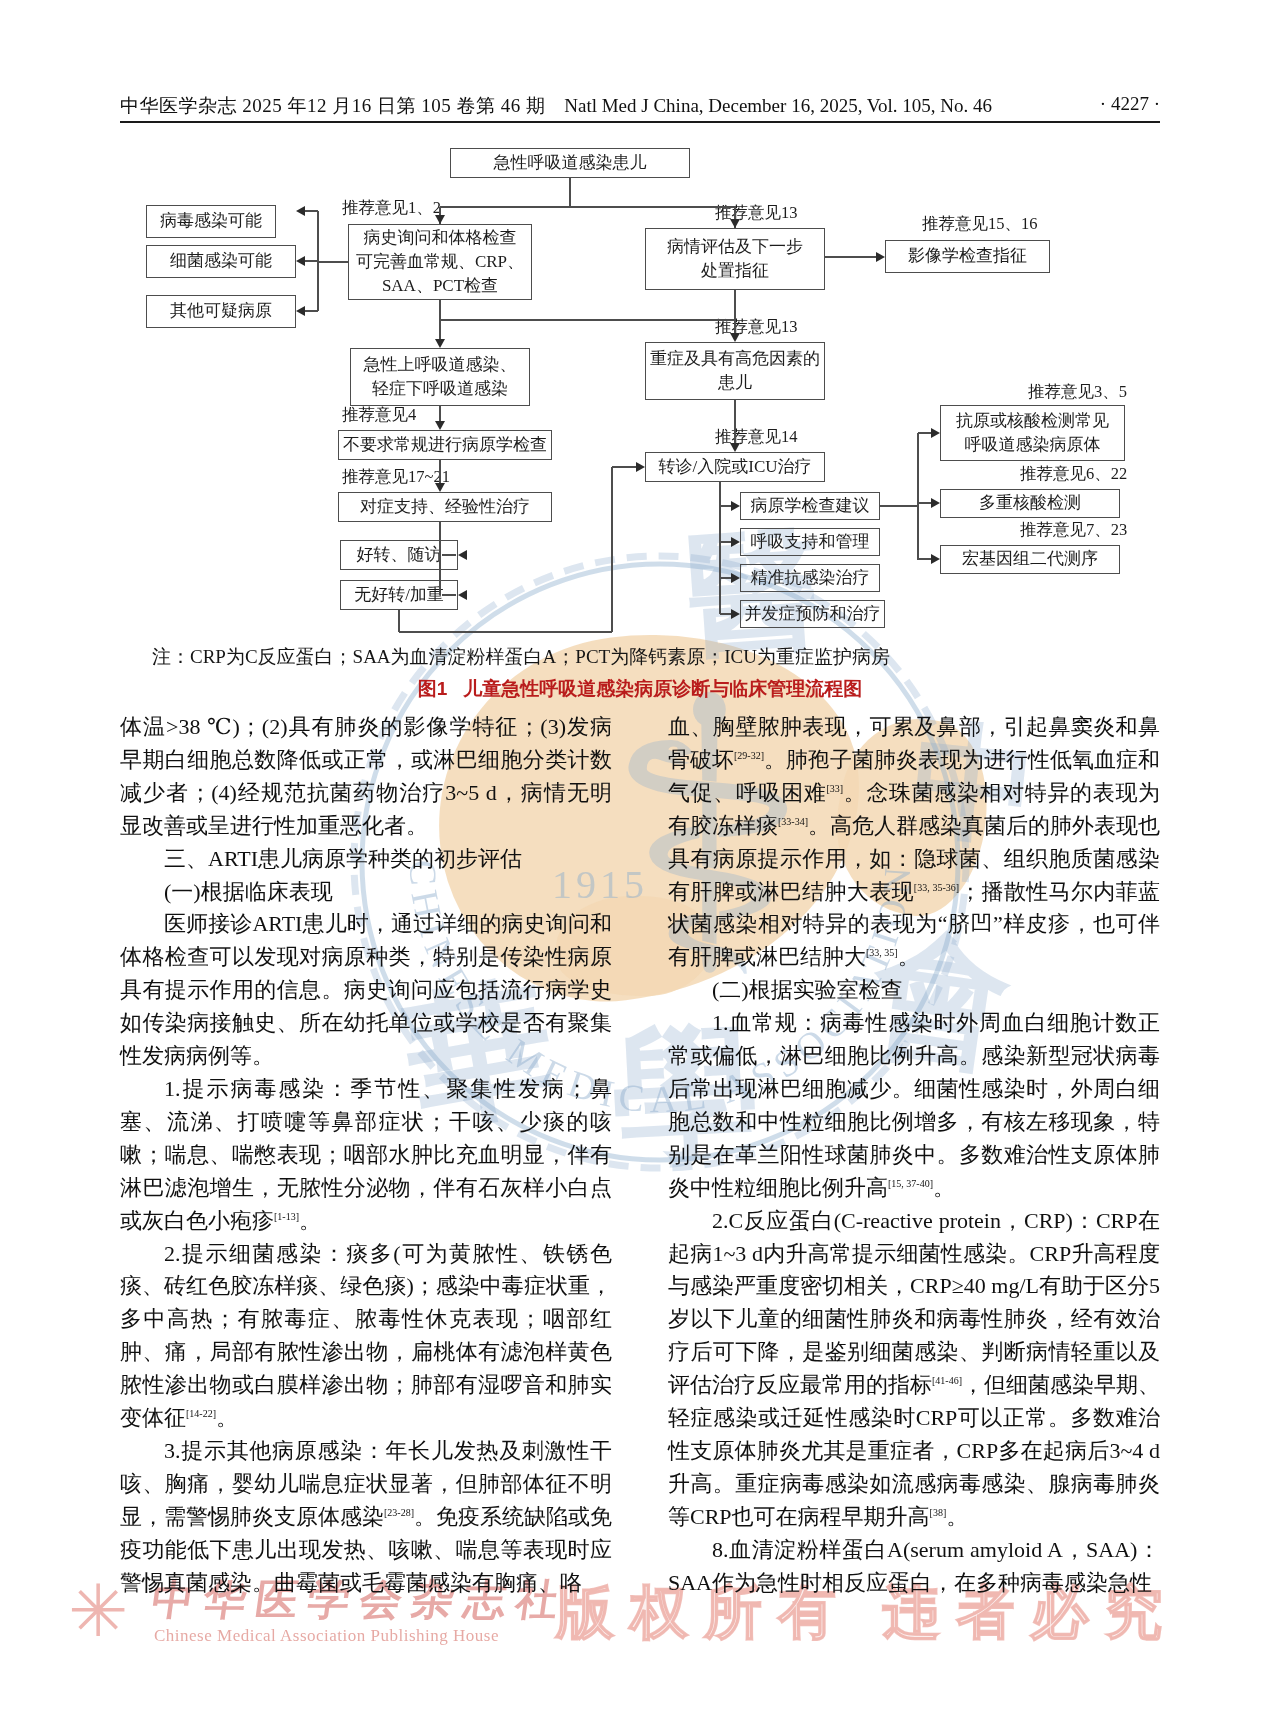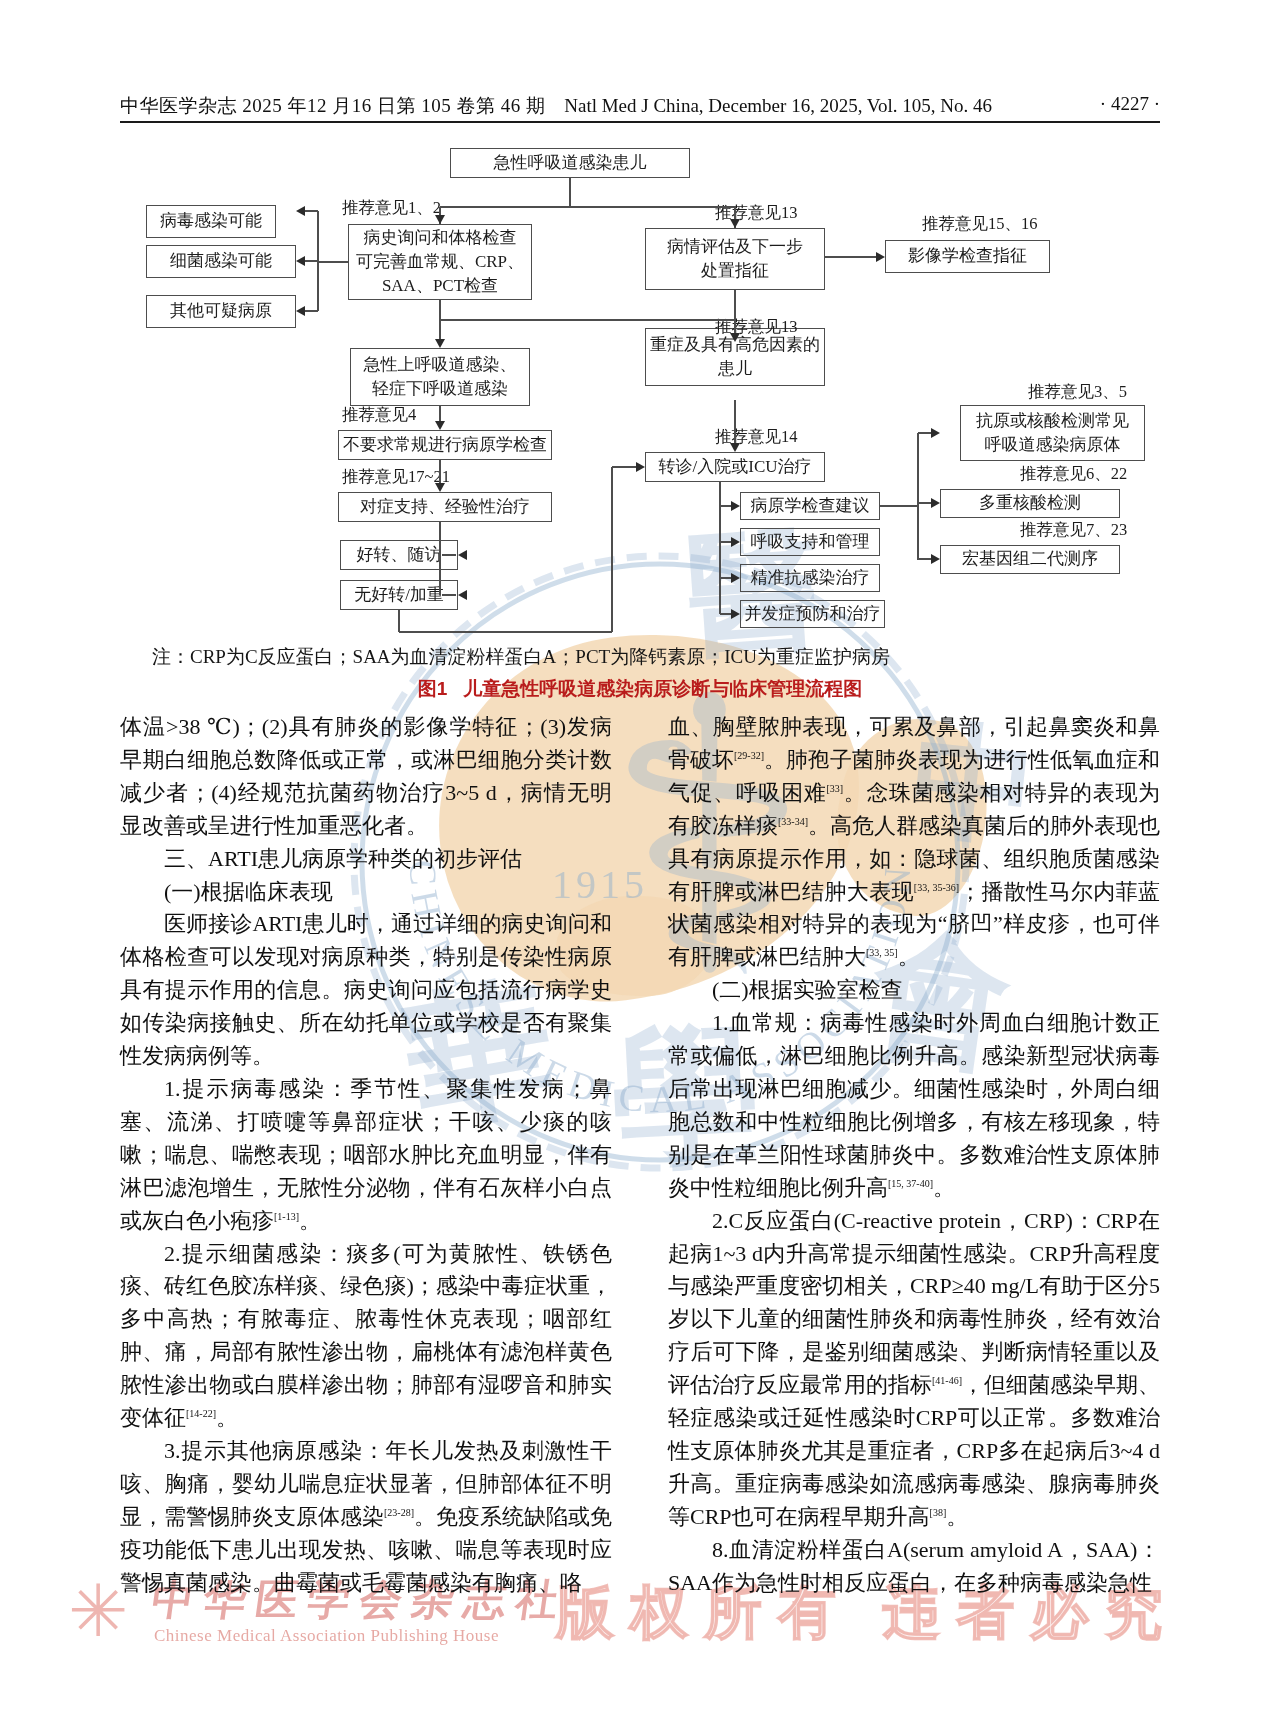--- a/index.html
+++ b/index.html
@@ -95,32 +95,32 @@
       <div class="fc-box" style="left: 146px; top: 245px; width: 150px; height: 33px;">细菌感染可能</div>
       <div class="fc-box" style="left: 146px; top: 295px; width: 150px; height: 33px;">其他可疑病原</div>
       <div class="fc-box" style="left: 645px; top: 228px; width: 180px; height: 62px;">病情评估及下一步
 处置指征</div>
       <div class="fc-box" style="left: 348px; top: 224px; width: 184px; height: 76px;">病史询问和体格检查
 可完善血常规、CRP、
 SAA、PCT检查</div>
       <div class="fc-box" style="left: 885px; top: 240px; width: 165px; height: 33px;">影像学检查指征</div>
       <div class="fc-box" style="left: 350px; top: 348px; width: 180px; height: 58px;">急性上呼吸道感染、
 轻症下呼吸道感染</div>
-      <div class="fc-box" style="left: 645px; top: 328px; width: 180px; height: 58px;">重症及具有高危因素的
+      <div class="fc-box" style="left: 645px; top: 342px; width: 180px; height: 58px;">重症及具有高危因素的
 患儿</div>
       <div class="fc-box" style="left: 338px; top: 430px; width: 214px; height: 30px;">不要求常规进行病原学检查</div>
       <div class="fc-box" style="left: 338px; top: 492px; width: 214px; height: 30px;">对症支持、经验性治疗</div>
       <div class="fc-box" style="left: 340px; top: 540px; width: 118px; height: 30px;">好转、随访</div>
       <div class="fc-box" style="left: 340px; top: 580px; width: 118px; height: 30px;">无好转/加重</div>
       <div class="fc-box" style="left: 645px; top: 452px; width: 180px; height: 30px;">转诊/入院或ICU治疗</div>
       <div class="fc-box" style="left: 740px; top: 492px; width: 140px; height: 28px;">病原学检查建议</div>
       <div class="fc-box" style="left: 740px; top: 528px; width: 140px; height: 28px;">呼吸支持和管理</div>
       <div class="fc-box" style="left: 740px; top: 564px; width: 140px; height: 28px;">精准抗感染治疗</div>
       <div class="fc-box" style="left: 740px; top: 600px; width: 145px; height: 28px;">并发症预防和治疗</div>
-      <div class="fc-box" style="left: 960px; top: 405px; width: 185px; height: 56px;">抗原或核酸检测常见
+      <div class="fc-box" style="left: 940px; top: 405px; width: 185px; height: 56px;">抗原或核酸检测常见
 呼吸道感染病原体</div>
       <div class="fc-box" style="left: 940px; top: 489px; width: 180px; height: 29px;">多重核酸检测</div>
       <div class="fc-box" style="left: 940px; top: 545px; width: 180px; height: 29px;">宏基因组二代测序</div>
       <div class="fc-label" style="left: 342px; top: 197px; text-align: center;">推荐意见1、2</div>
       <div class="fc-label" style="left: 715px; top: 202px;">推荐意见13</div>
       <div class="fc-label" style="left: 922px; top: 213px;">推荐意见15、16</div>
       <div class="fc-label" style="left: 715px; top: 316px;">推荐意见13</div>
       <div class="fc-label" style="left: 342px; top: 404px;">推荐意见4</div>
       <div class="fc-label" style="left: 342px; top: 466px;">推荐意见17~21</div>
       <div class="fc-label" style="left: 715px; top: 426px;">推荐意见14</div>

